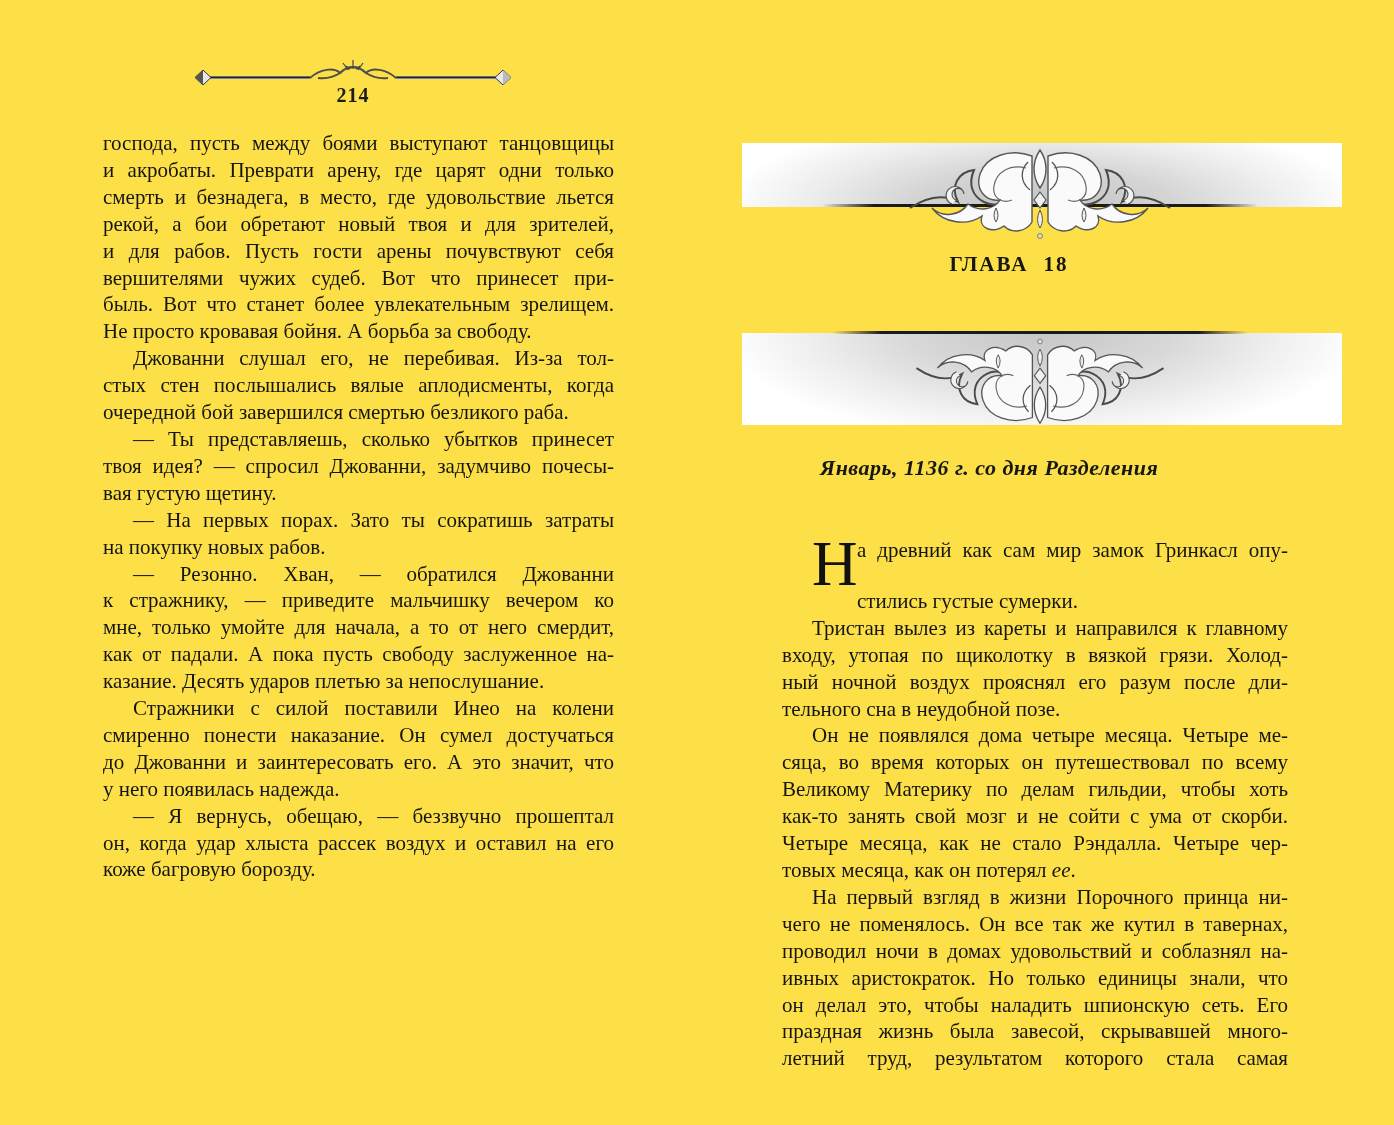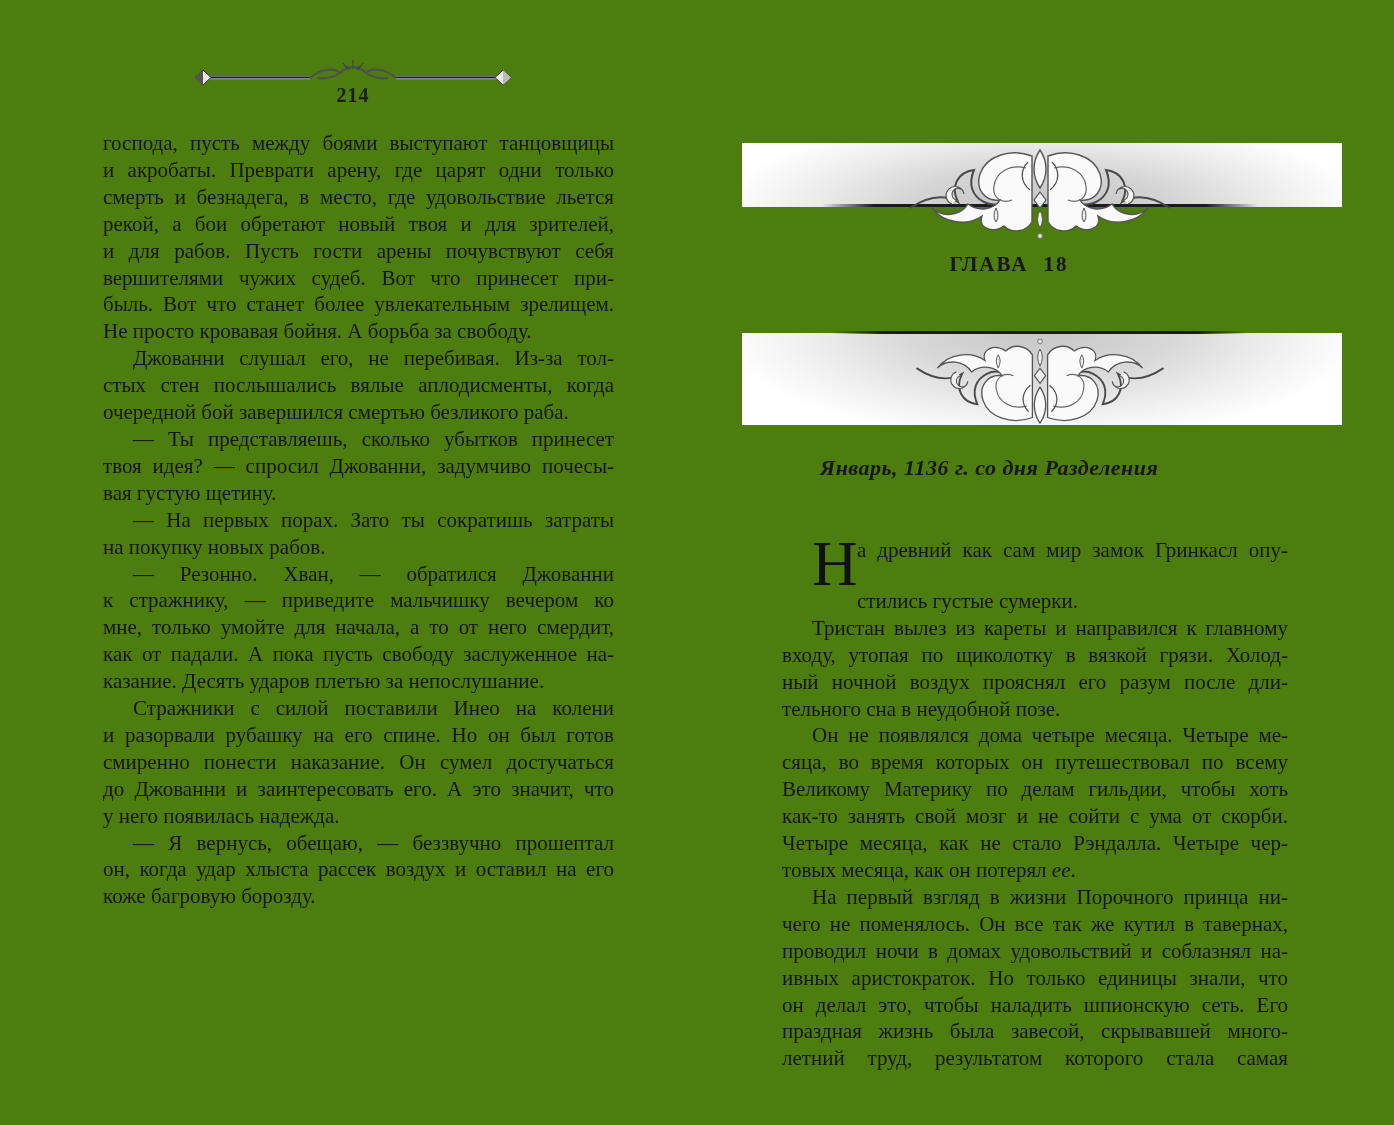--- a/index.html
+++ b/index.html
@@ -1,17 +1,17 @@
 <!DOCTYPE html>
 <html lang="ru"><head>
 <meta charset="utf-8">
 <style>
   html,body{margin:0;padding:0;background:#ffffff;}
   .spread{
-    position:relative;width:1394px;height:1125px;background:#4d7c0f;overflow:hidden;
+    position:relative;width:1394px;height:1125px;background:#fde047;overflow:hidden;
     font-family:"Liberation Serif","DejaVu Serif",serif;color:#151515;
   }
   
   .textcol{position:absolute;font-size:21px;line-height:26.9px;}
   .line{text-align:justify;text-align-last:justify;white-space:normal;}
   .line.last{text-align-last:left;}
   .line.ind{padding-left:30px;}
   
   .lp-header{position:absolute;left:188px;top:56px;width:330px;height:42px;}
   .pagenum{
@@ -117,21 +117,20 @@
       </div>
       <div class="para">
         <div class="line ind">— Резонно. Хван, — обратился Джованни</div>
         <div class="line">к стражнику, — приведите мальчишку вечером ко</div>
         <div class="line">мне, только умойте для начала, а то от него смердит,</div>
         <div class="line">как от падали. А пока пусть свободу заслуженное на-</div>
         <div class="line last">казание. Десять ударов плетью за непослушание.</div>
       </div>
       <div class="para">
         <div class="line ind">Стражники с силой поставили Инео на колени</div>
-        <div class="line">и разорвали рубашку на его спине. Но он был готов</div>
         <div class="line">смиренно понести наказание. Он сумел достучаться</div>
         <div class="line">до Джованни и заинтересовать его. А это значит, что</div>
         <div class="line last">у него появилась надежда.</div>
       </div>
       <div class="para">
         <div class="line ind">— Я вернусь, обещаю, — беззвучно прошептал</div>
         <div class="line">он, когда удар хлыста рассек воздух и оставил на его</div>
         <div class="line last">коже багровую борозду.</div>
       </div>
     </div>

